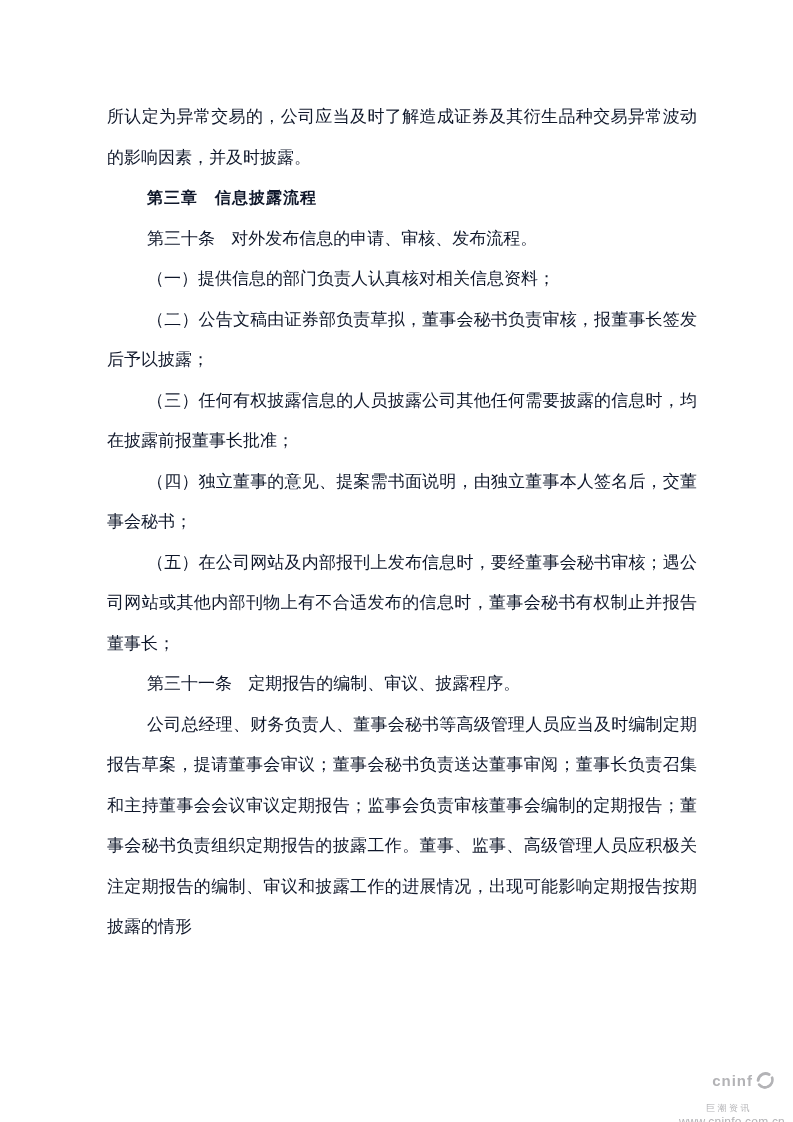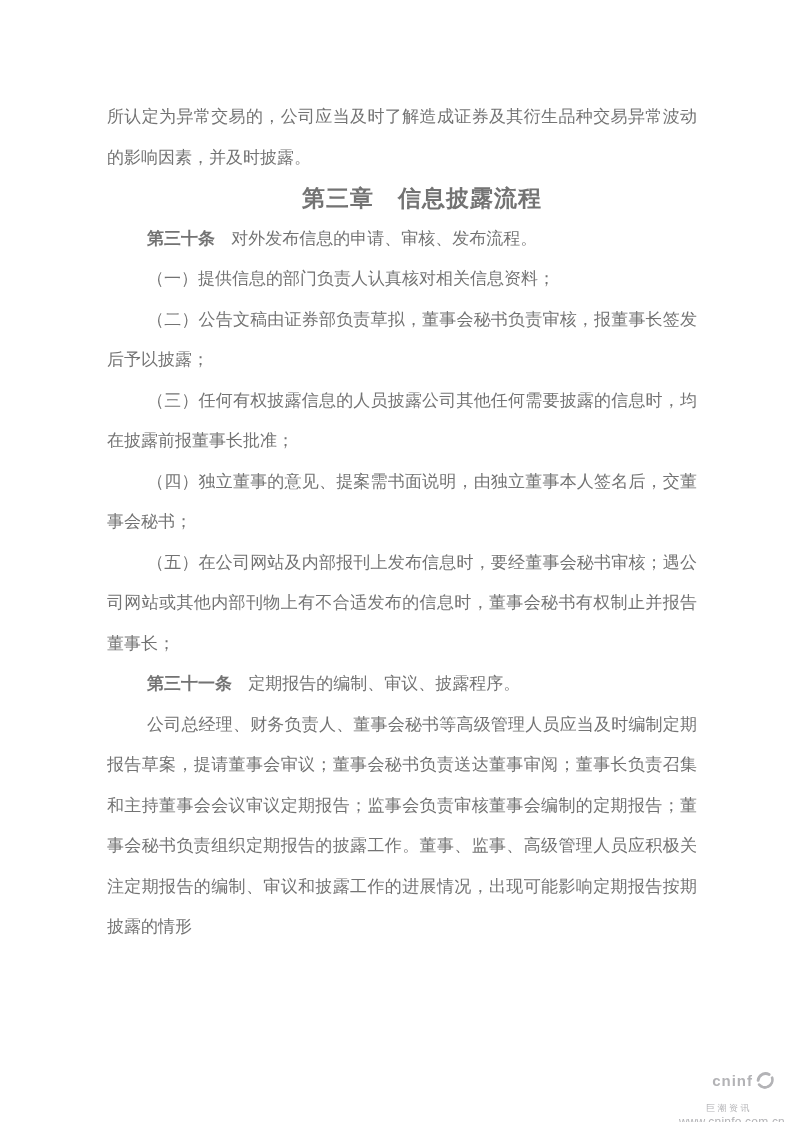--- a/index.html
+++ b/index.html
@@ -16,41 +16,40 @@
     overflow: hidden;
     font-family: "Liberation Serif", "DejaVu Serif", serif;
   }
   .content {
     position: absolute;
     left: 107px;
     top: 97px;
     width: 590px;
     font-size: 17px;
     line-height: 40.5px;
-    color: #737373;
+    color: #0f172a;
     text-align: justify;
   }
   .content p {
     margin: 0;
     text-indent: 40px;
   }
   .content p.continuation {
     text-indent: 0;
   }
   .chapter-heading {
     margin: 10px 0 8px 0;
-    text-align: center;
     text-indent: 0;
     font-weight: bold;
-    font-size: 23px;
+    font-size: 16px;
     font-family: "Liberation Sans", "DejaVu Sans", sans-serif;
     letter-spacing: 1px;
   }
   .art-num {
-    font-weight: bold;
+    font-weight: normal;
     font-family: "Liberation Sans", "DejaVu Sans", sans-serif;
   }
   .art-title {
     margin-left: 0.95em;
   }
   
   .watermark {
     position: absolute;
     right: 8px;
     top: 1070px;

